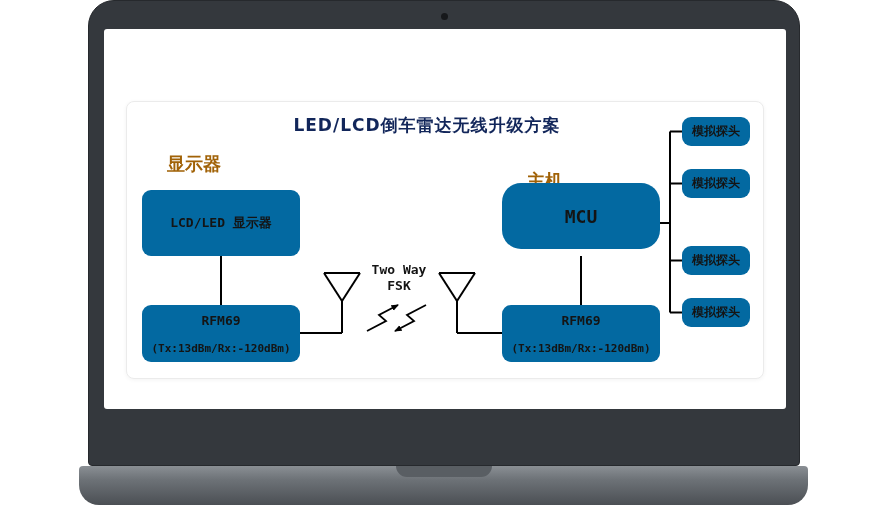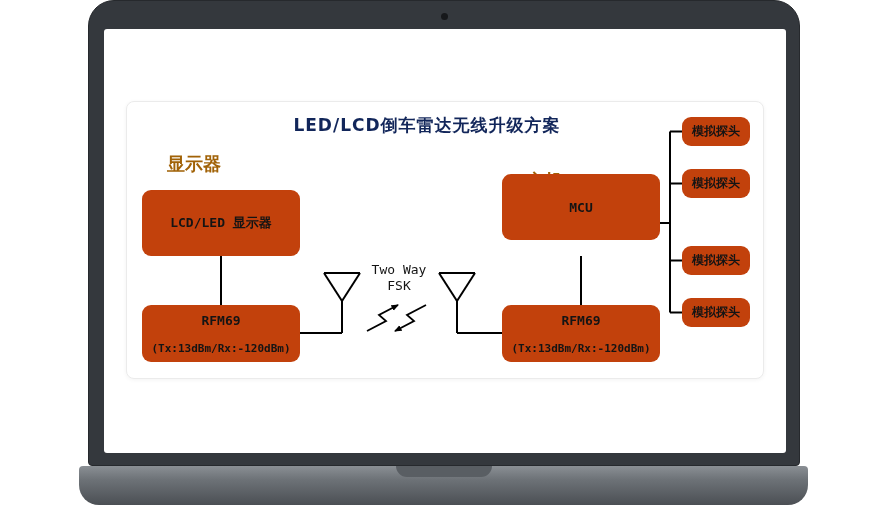--- a/index.html
+++ b/index.html
@@ -6,21 +6,21 @@
   html,body { width:887px; height:520px; background:#ffffff; overflow:hidden;
               font-family:"DejaVu Sans", "Liberation Sans", sans-serif; }
   .stage { position:relative; width:887px; height:520px; }
 
   
   .shell { position:absolute; left:88px; top:0; width:712px; height:466px;
            background:#34383d; border:1px solid #26292d;
            border-radius:26px 26px 4px 4px; }
   .camera { position:absolute; left:352px; top:12px; width:7px; height:7px;
             border-radius:50%; background:#16181b; }
-  .screen { position:absolute; left:15px; top:28px; width:682px; height:424px;
+  .screen { position:absolute; left:15px; top:28px; width:682px; height:380px;
             background:#ffffff; border-radius:3px; overflow:hidden; }
   .base { position:absolute; left:79px; top:466px; width:729px; height:39px;
           background:linear-gradient(180deg,#8a8f94 0%, #6d7277 35%, #4b4f54 100%);
           border-radius:4px 4px 20px 20px; }
   .notch { position:absolute; left:50%; top:0; transform:translateX(-50%);
            width:96px; height:11px; background:#595e63;
            border-radius:0 0 12px 12px; }
 
   
   .panel { position:absolute; left:22px; top:72px; width:638px; height:278px;
@@ -29,37 +29,37 @@
   .connectors { position:absolute; left:0; top:0; width:638px; height:278px;
                 pointer-events:none; }
 
   .title { position:absolute; left:0; top:12px; width:600px; text-align:center;
            font-size:17px; font-weight:bold; color:#12265a; letter-spacing:1px; }
   .group-label { position:absolute; width:110px; 
                  font-size:18px; font-weight:bold; color:#a16207; }
   .gl-left  { left:40px;  top:50px; }
   .gl-right { left:400px; top:50px;margin-top:17px; }
 
-  .box { position:absolute; background:#c2410c; border-radius:9px;
+  .box { position:absolute; background:#0369a1; border-radius:9px;
          display:flex; flex-direction:column; align-items:center; justify-content:center;
          font-family:"DejaVu Sans Mono", "Liberation Mono", monospace;
          font-weight:bold; color:#141414; text-align:center; }
   .box-display   { left:15px;  top:88px;  width:158px; height:66px; font-size:13px; }
-  .box-mcu       { left:375px; top:72px;  width:158px; height:66px; font-size:13px; }
+  .box-mcu       { left:375px; top:81px;  width:158px; height:66px; font-size:18px;border-radius:19px; }
   .box-rfm-left  { left:15px;  top:203px; width:158px; height:57px; font-size:13px; }
   .box-rfm-right { left:375px; top:203px; width:158px; height:57px; font-size:13px; }
   .box .sub { font-size:11px; margin-top:14px; }
 
   .probe { left:555px; width:68px; height:29px; font-size:12px; }
   .probe-1 { top:15px; }  .probe-2 { top:67px; }
   .probe-3 { top:144px; } .probe-4 { top:196px; }
 
   .link-label { position:absolute; left:222px; top:160px; width:100px;
                 text-align:center; font-family:"DejaVu Sans Mono","Liberation Mono",monospace;
-                font-weight:normal; font-size:13px; color:#141414; line-height:16px; }
+                font-weight:bold; font-size:13px; color:#141414; line-height:16px; }
 </style>
 </head>
 <body>
 
 <div class="stage">
 
   <div class="shell">
     <div class="camera"></div>
 
     <div class="screen">

